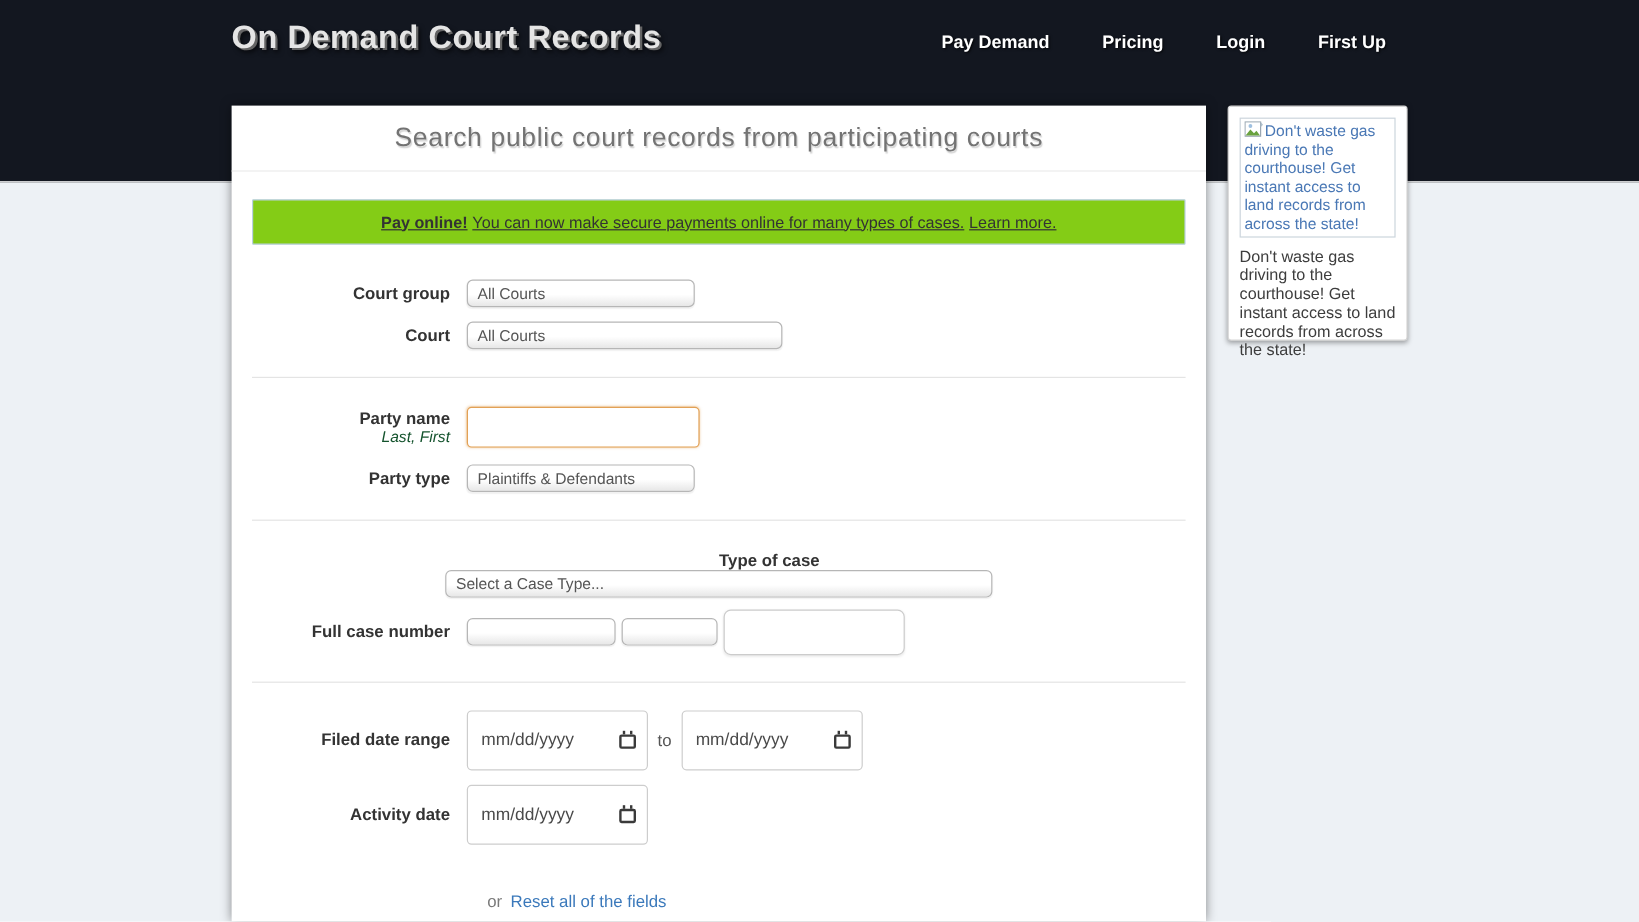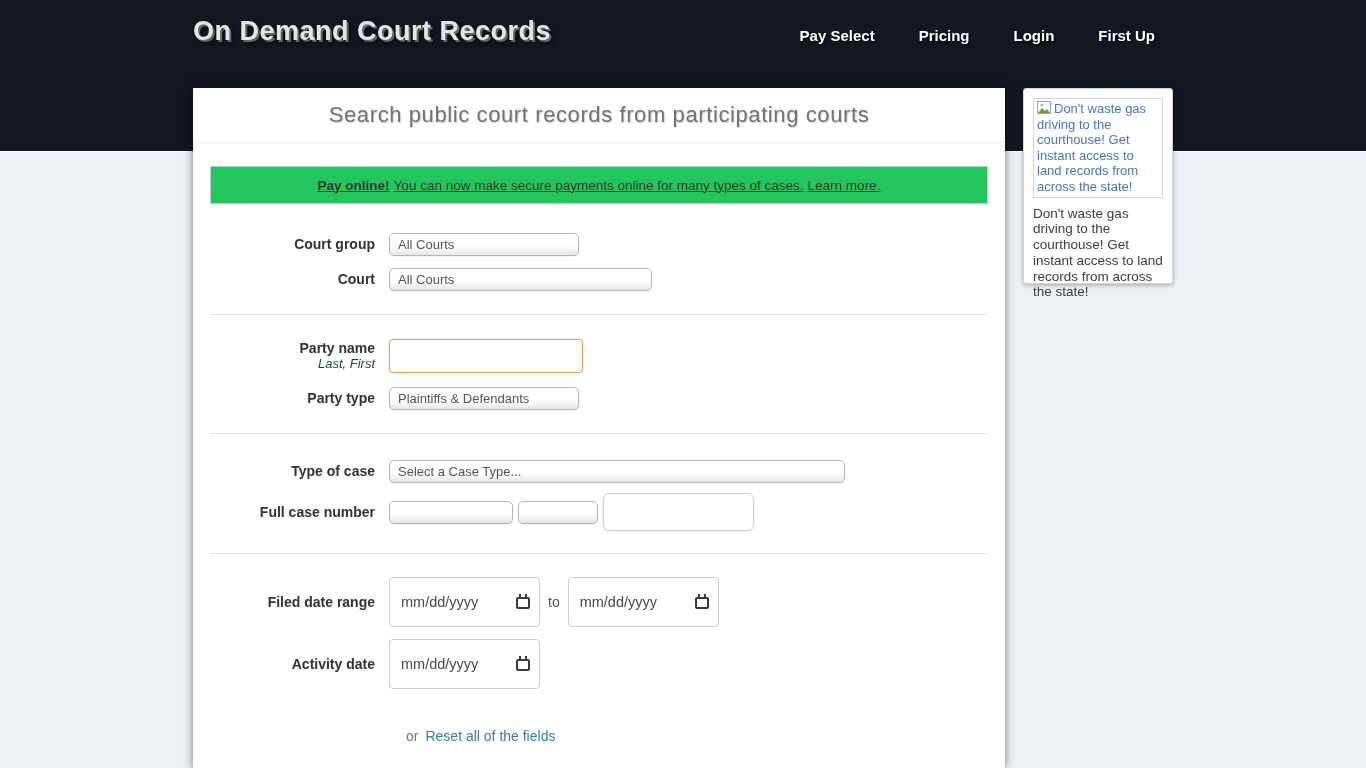--- a/index.html
+++ b/index.html
@@ -42,21 +42,21 @@
     height:55px; border-bottom:1px solid #ececec;
     display:flex; align-items:center; justify-content:center;
   }
   .panel-heading h1 {
     font-size:22px; font-weight:400; color:#737373; letter-spacing:.6px;
     text-shadow:1px 1px 1px #d2d2d2;
   }
   .banner {
     display:flex; align-items:center; justify-content:center;
     margin:23px 17px 0 17px; height:38px;
-    background:#22c55e; border:1px solid #b9d0e1; border-radius:1px;
+    background:#84cc16; border:1px solid #b9d0e1; border-radius:1px;
     font-size:13.5px; color:#333; text-decoration:underline; cursor:pointer;
   }
   .banner b { margin-right:4px; }
   .banner .lm { margin-left:4px; }
 
   .form { padding-top:29px; }
   .row { display:flex; align-items:center; margin-bottom:12px; }
   .lbl {
     width:196px; padding-right:14px; text-align:right;
     font-size:14px; font-weight:bold; color:#333;
@@ -140,21 +140,21 @@
     margin-top:8px; font-size:13.5px; line-height:1.17; color:#3d3d3d;
     hyphens:auto;
   }
 </style>
 </head>
 <body>
 
 <header class="topbar">
   <div class="brand">On Demand Court Records</div>
   <nav class="nav">
-    <a href="#">Pay Select</a>
+    <a href="#">Pay Demand</a>
     <a href="#">Pricing</a>
     <a href="#">Login</a>
     <a href="#">First Up</a>
   </nav>
 </header>
 
 <main class="panel">
   <div class="panel-heading">
     <h1>Search public court records from participating courts</h1>
   </div>
@@ -187,21 +187,21 @@
       <input class="party-input" type="text" value="" style="">
     </div>
 
     <div class="row">
       <div class="lbl">Party type</div>
       <div class="sel w190">Plaintiffs &amp; Defendants</div>
     </div>
 
     <div class="divider d2"></div>
 
-    <div class="row" style="margin-bottom:10px;">
+    <div class="row" style="margin-bottom:10px;flex-direction:column;">
       <div class="lbl">Type of case</div>
       <div class="sel w456">Select a Case Type...</div>
     </div>
 
     <div class="row" style="margin-bottom:0;">
       <div class="lbl">Full case number</div>
       <div class="sel w124"></div>
       <div class="sel w80 gap5"></div>
       <input class="case-input" type="text" value="" style="">
     </div>

